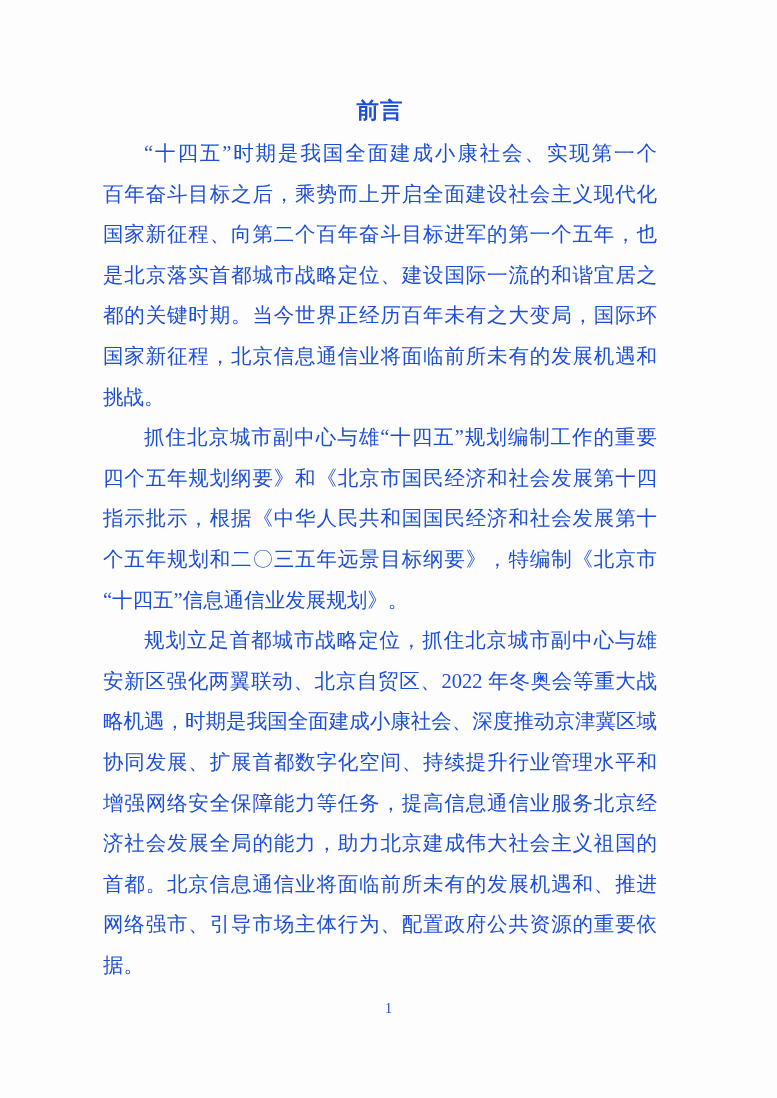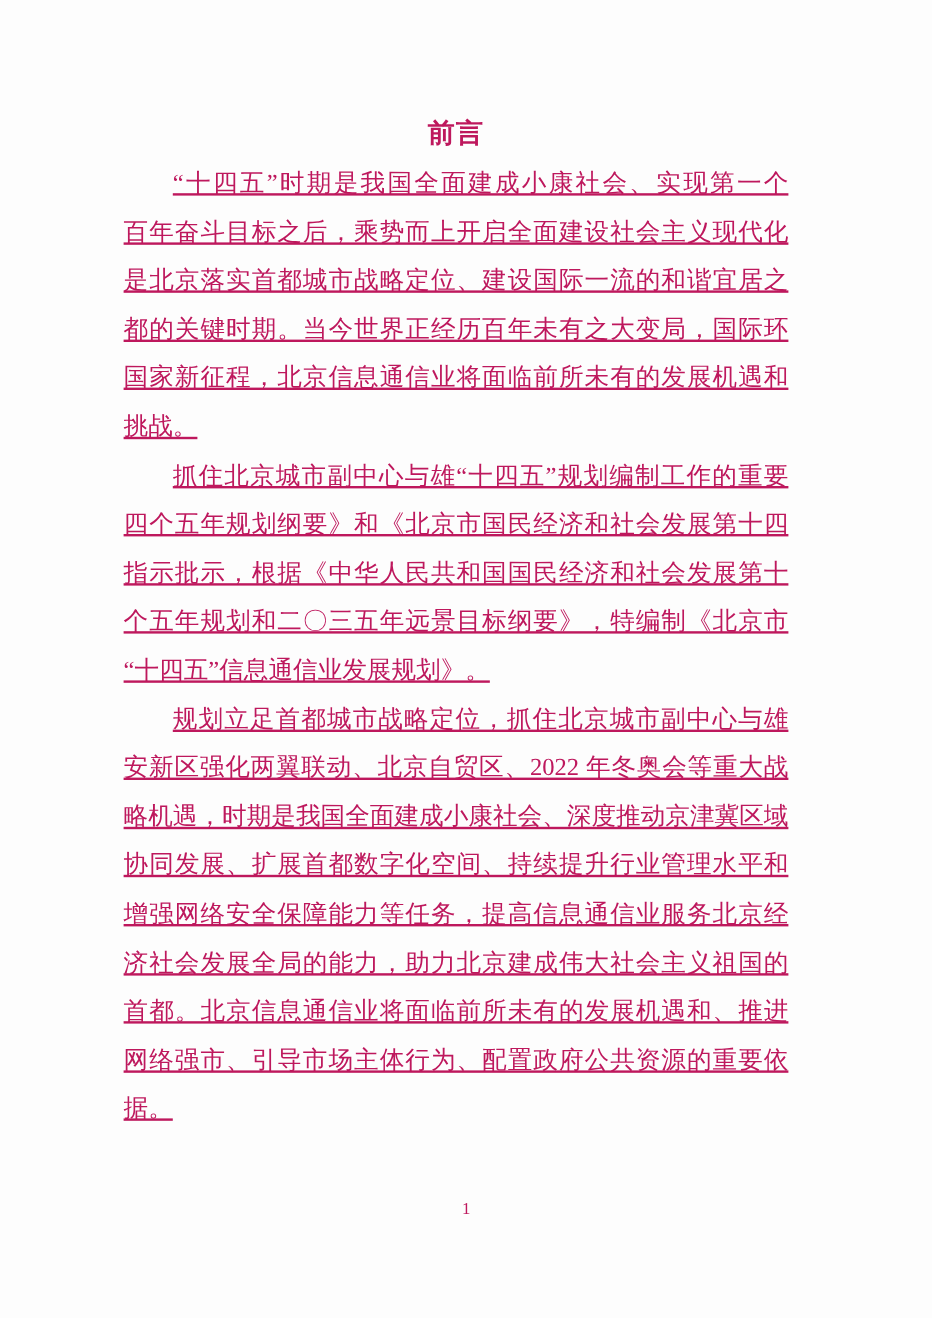--- a/index.html
+++ b/index.html
@@ -27,44 +27,44 @@
     line-height: 30px;
     margin-bottom: 7px;
     letter-spacing: 1px;
   }
   .paragraph { margin: 0; }
   .line {
     font-size: 20.5px;
     line-height: 40.6px;
     text-align: justify;
     text-align-last: justify;
-    text-decoration: underline;
   }
   .line.first { text-indent: 2em; }
   .line.par-end { text-align-last: left; }
   .page-number {
     position: absolute;
     top: 1000px;
     left: 0;
     width: 100%;
     text-align: center;
     font-size: 14px;
     line-height: 18px;
   }
 </style>
 </head>
 <body>
 
-<div class="page" style="background: rgb(253, 253, 253); color: #be185d;">
+<div class="page" style="background: rgb(253, 253, 253); color: #1d4ed8;">
   <div class="content">
     <div class="title">前言</div>
     <div>
         <div class="paragraph">
           <div class="line first">“十四五”时期是我国全面建成小康社会、实现第一个</div>
           <div class="line">百年奋斗目标之后，乘势而上开启全面建设社会主义现代化</div>
+          <div class="line">国家新征程、向第二个百年奋斗目标进军的第一个五年，也</div>
           <div class="line">是北京落实首都城市战略定位、建设国际一流的和谐宜居之</div>
           <div class="line">都的关键时期。当今世界正经历百年未有之大变局，国际环</div>
           <div class="line">国家新征程，北京信息通信业将面临前所未有的发展机遇和</div>
           <div class="line par-end">挑战。</div>
         </div>
         <div class="paragraph">
           <div class="line first">抓住北京城市副中心与雄“十四五”规划编制工作的重要</div>
           <div class="line">四个五年规划纲要》和《北京市国民经济和社会发展第十四</div>
           <div class="line">指示批示，根据《中华人民共和国国民经济和社会发展第十</div>
           <div class="line">个五年规划和二〇三五年远景目标纲要》，特编制《北京市</div>

